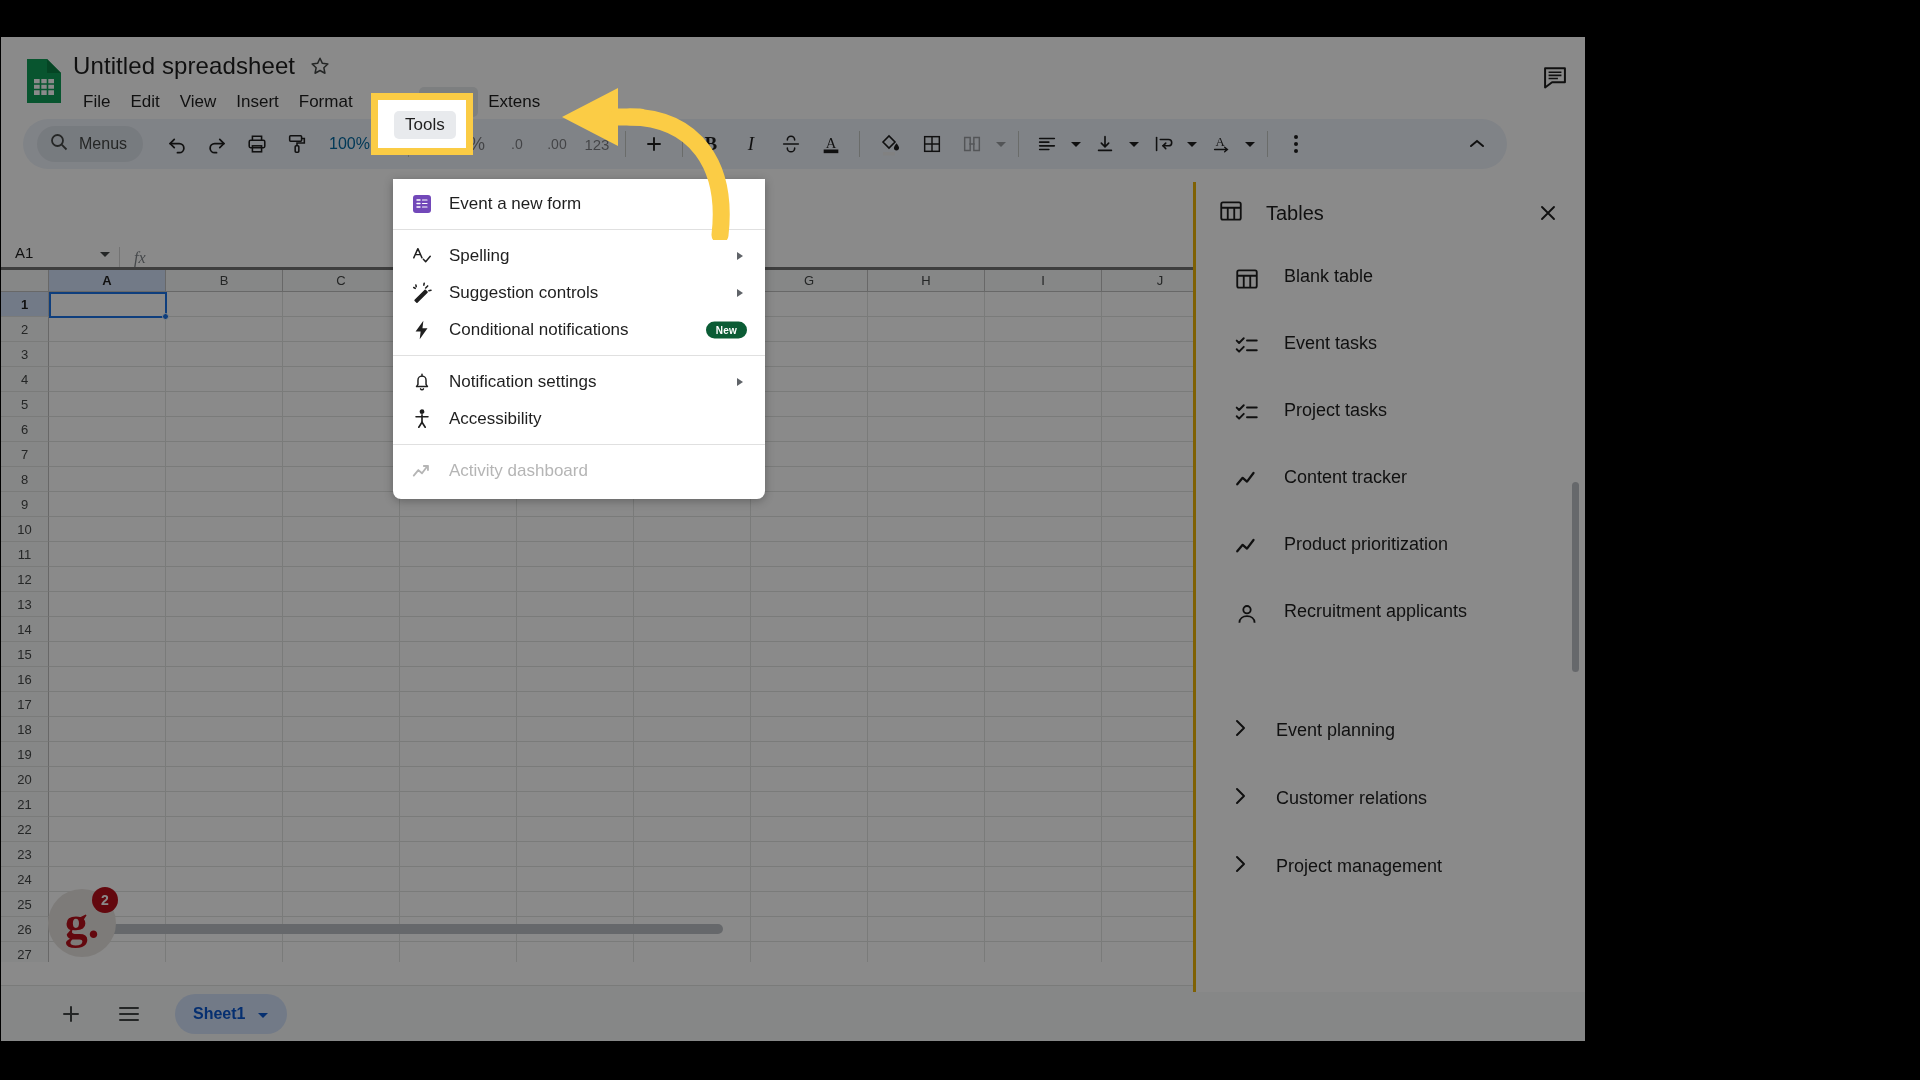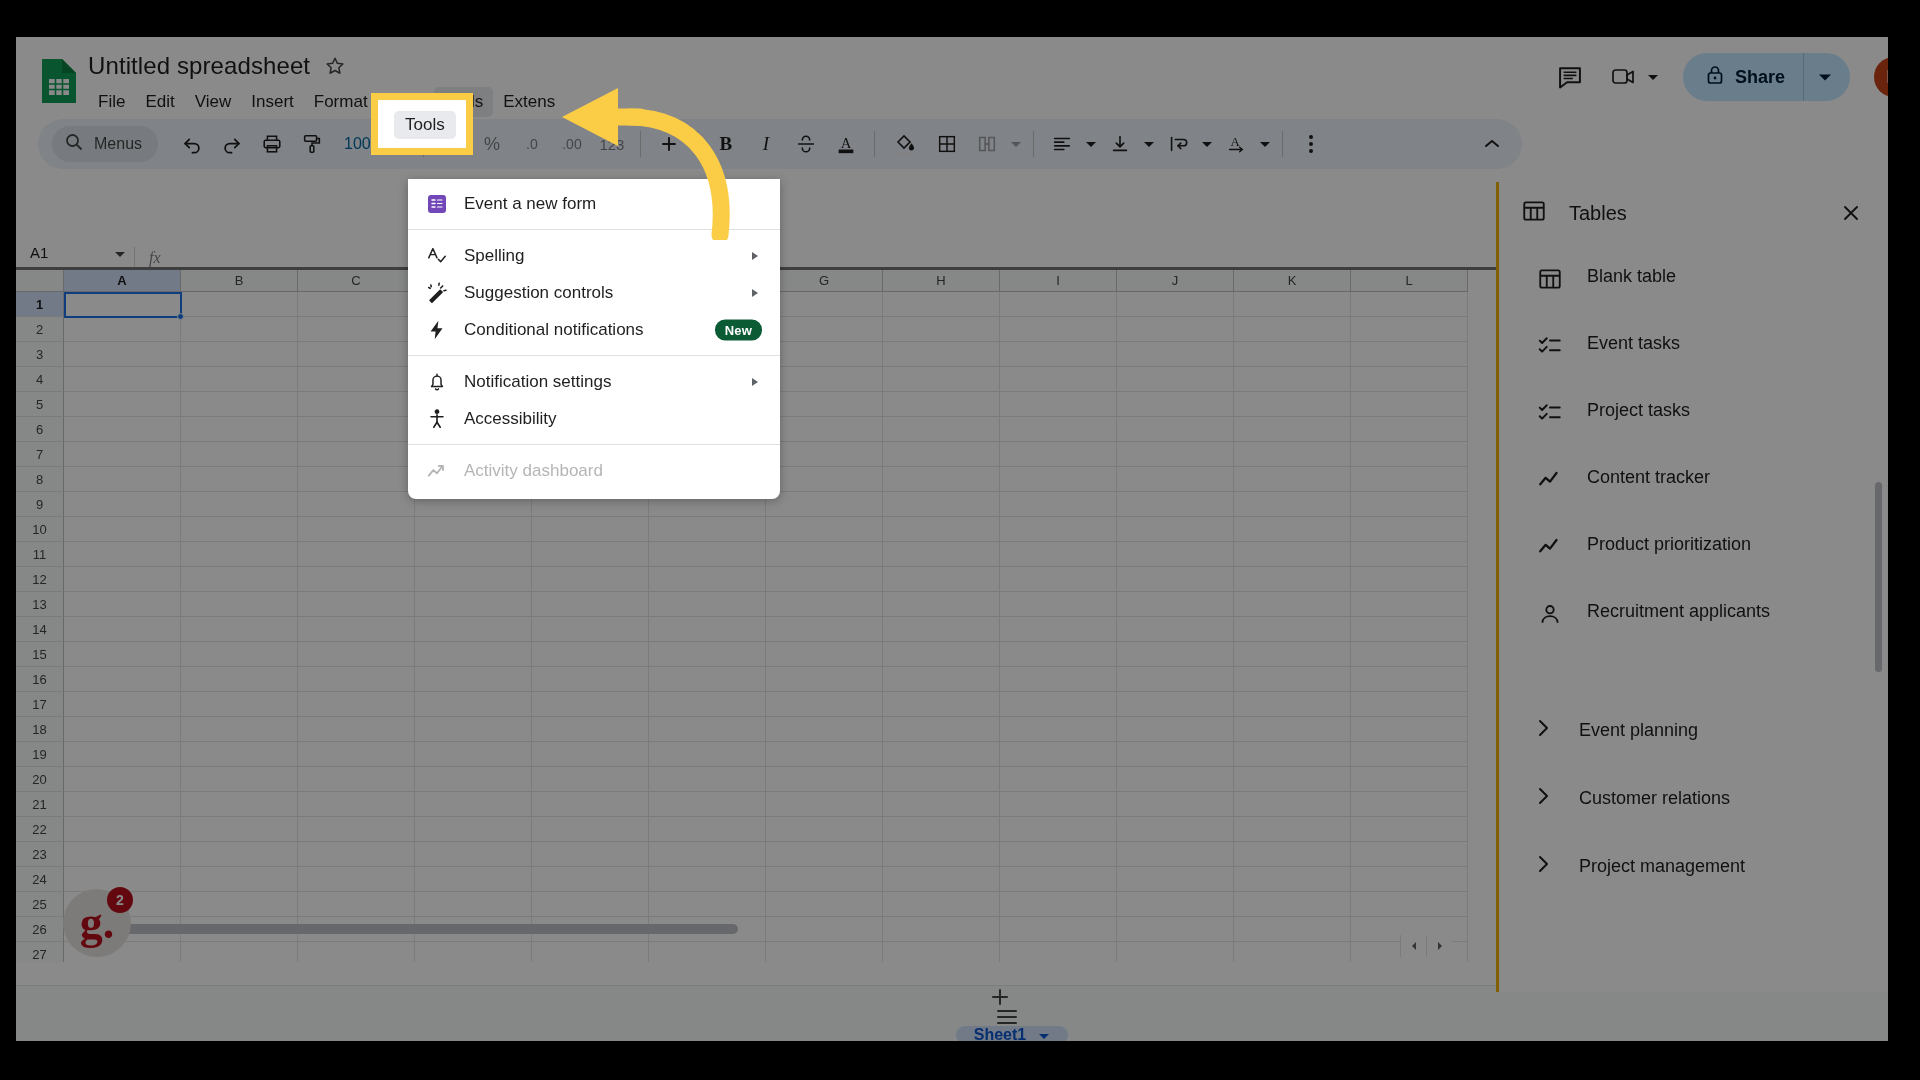--- a/index.html
+++ b/index.html
@@ -2,22 +2,22 @@
 <html><head>
 <meta charset="utf-8">
 <style>
   * { box-sizing: border-box; margin: 0; padding: 0; }
   html, body {
     width: 1920px; height: 1080px;
     background: #000; overflow: hidden;
     font-family: "Liberation Sans", sans-serif;
   }
   #app {
-    position: absolute; left: 16px; top: 37px;
-    width: 1872px; height: 1004px;
+    position: absolute; left: 1px; top: 37px;
+    width: 1584px; height: 1004px;
     background: #ffffff;
     overflow: hidden;
   }
   
   #dim {
     position: absolute; left:0; top:37px; width:1920px; height:1004px;
     background: rgba(0,0,0,0.46);
     pointer-events: none; z-index: 900;
   }
 
@@ -159,21 +159,20 @@
   .vnav {
     position:absolute; right: 6px; bottom: 48px; width:22px; height:22px;
     display:flex;align-items:center;justify-content:center; z-index:21; background:#fff;
   }
 
   
   .bottombar {
     position: absolute; left:0; bottom: 0; width: 1920px; height: 56px;
     background: #f8f9fa; display:flex; align-items:center; padding-left: 48px;
     border-top: 1px solid #e1e3e1;
-    flex-direction: column;
   }
   .bb-icon { width:44px;height:44px;display:flex;align-items:center;justify-content:center;border-radius:50%;}
   .sheet-tab {
     display:flex;align-items:center;gap:12px;height:40px;
     background:#d3e2f9; border-radius:20px; padding: 0 18px;
     font-size:16px;color:#0b57d0;font-weight:600; margin-left: 24px;
   }
   .bb-right { margin-left:auto; margin-right: 28px; }
 
   
@@ -189,21 +188,21 @@
     padding: 0 16px 0 18px; gap: 16px; position: relative;
   }
   .mrow .mlabel { font-size: 17px; color: #1f1f1f; white-space: nowrap;}
   .mrow.disabled .mlabel { color:#b5b5b5; }
   .micon { width: 22px; height: 22px; display:flex;align-items:center;justify-content:center;flex:0 0 22px;}
   .msep { height:1px; background:#e0e0e0; margin: 7px 0; }
   .marrow { position:absolute; right: 22px; top:50%; transform: translateY(-50%);
      width:0;height:0;border-left:6px solid #5f6368;border-top:4px solid transparent;border-bottom:4px solid transparent;}
   .badge-new {
     position:absolute; right: 18px; top: 50%; transform: translateY(-50%);
-    background: #0b5c35; color: #fff; font-size: 13px; font-weight: 700;
+    background: #0b5c35; color: #fff; font-size: 10px; font-weight: 700;
     border-radius: 10px; padding: 3px 10px; letter-spacing:.2px;
   }
 
   
   .sidepanel {
     position: absolute; right: 0; top: 145px;
     width: 392px; height: 810px; background: #fff;
     z-index: 500; border-left: 3px solid #eab308;
   }
   .sp-head { display:flex; align-items:center; height: 62px; padding: 0 20px 0 22px; }

